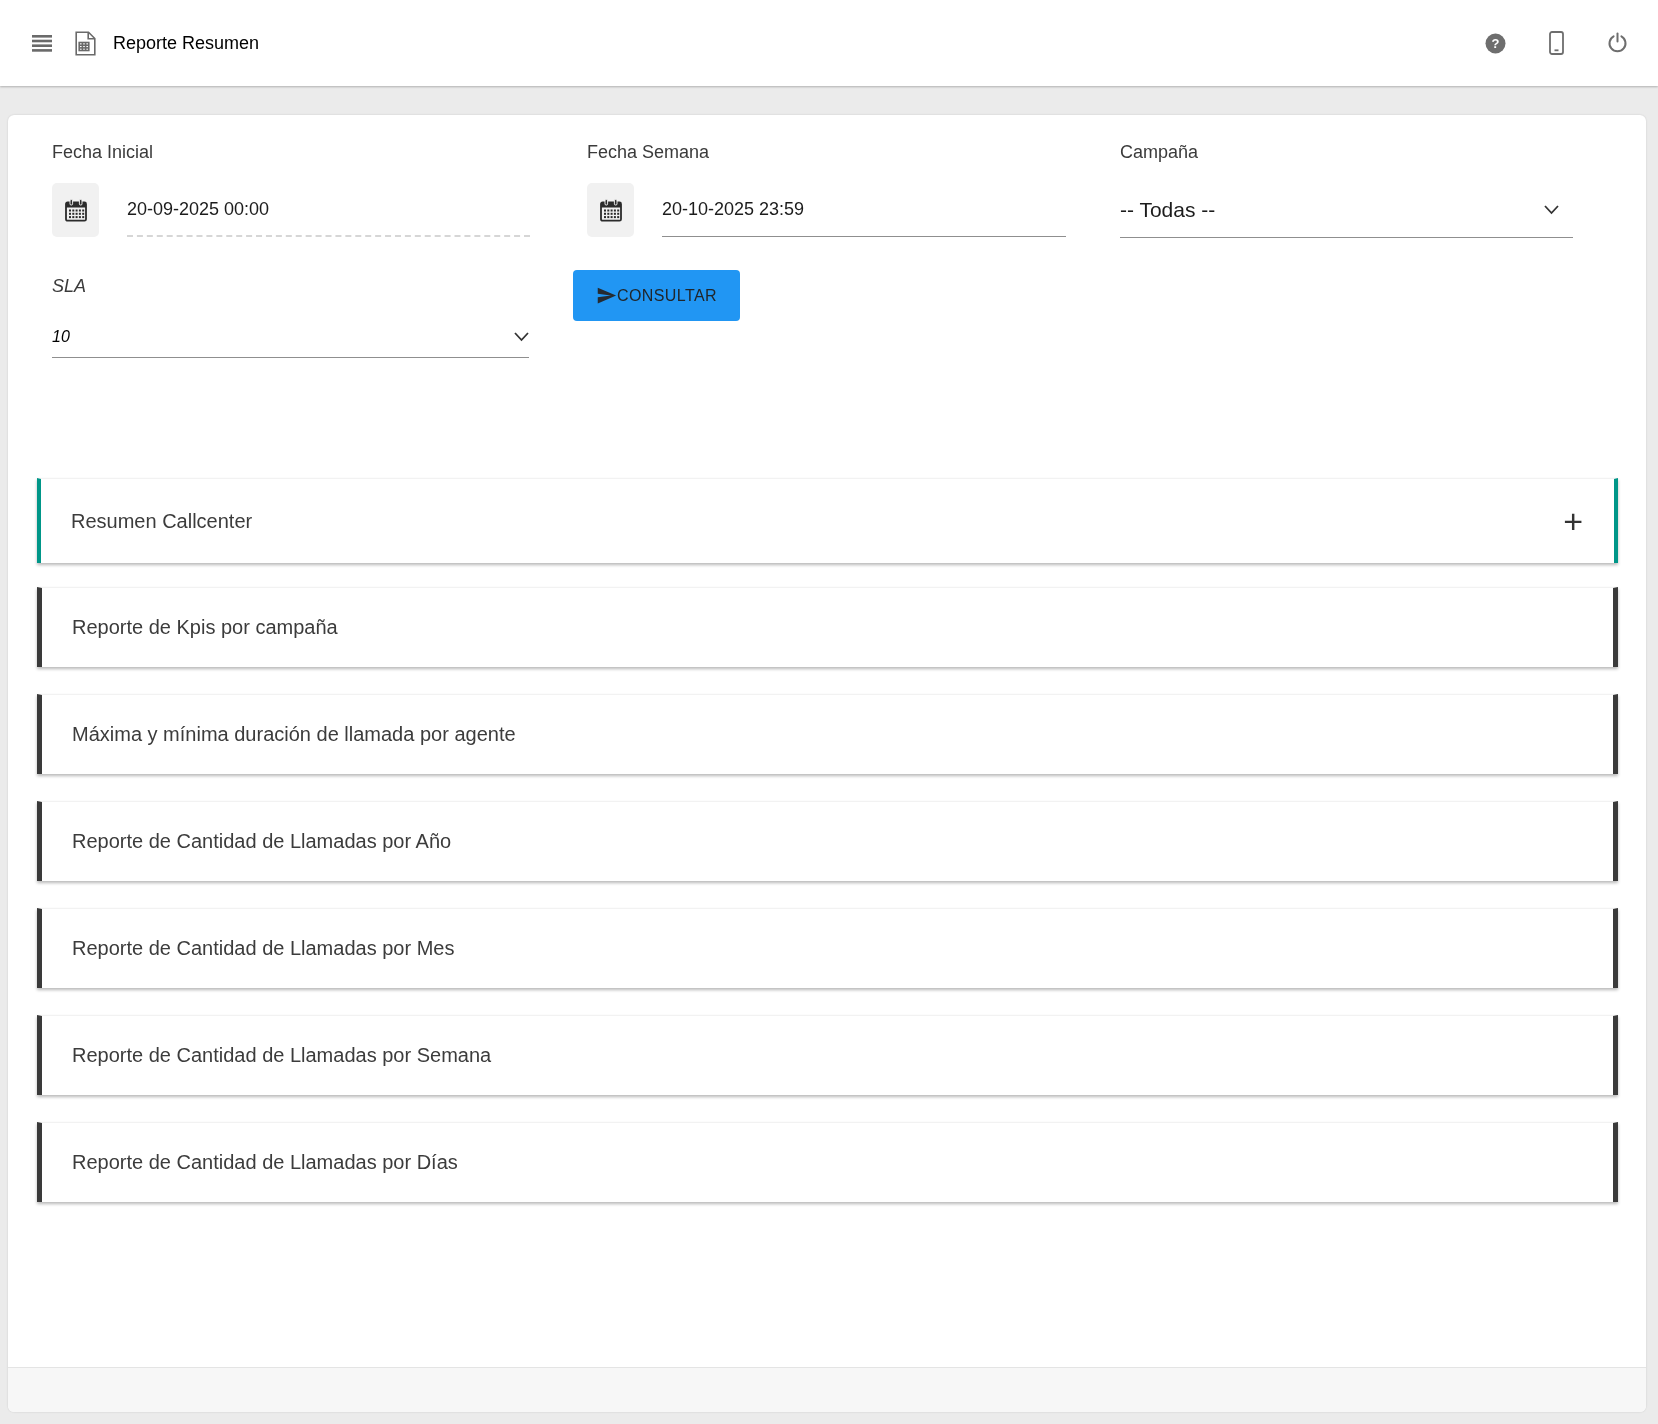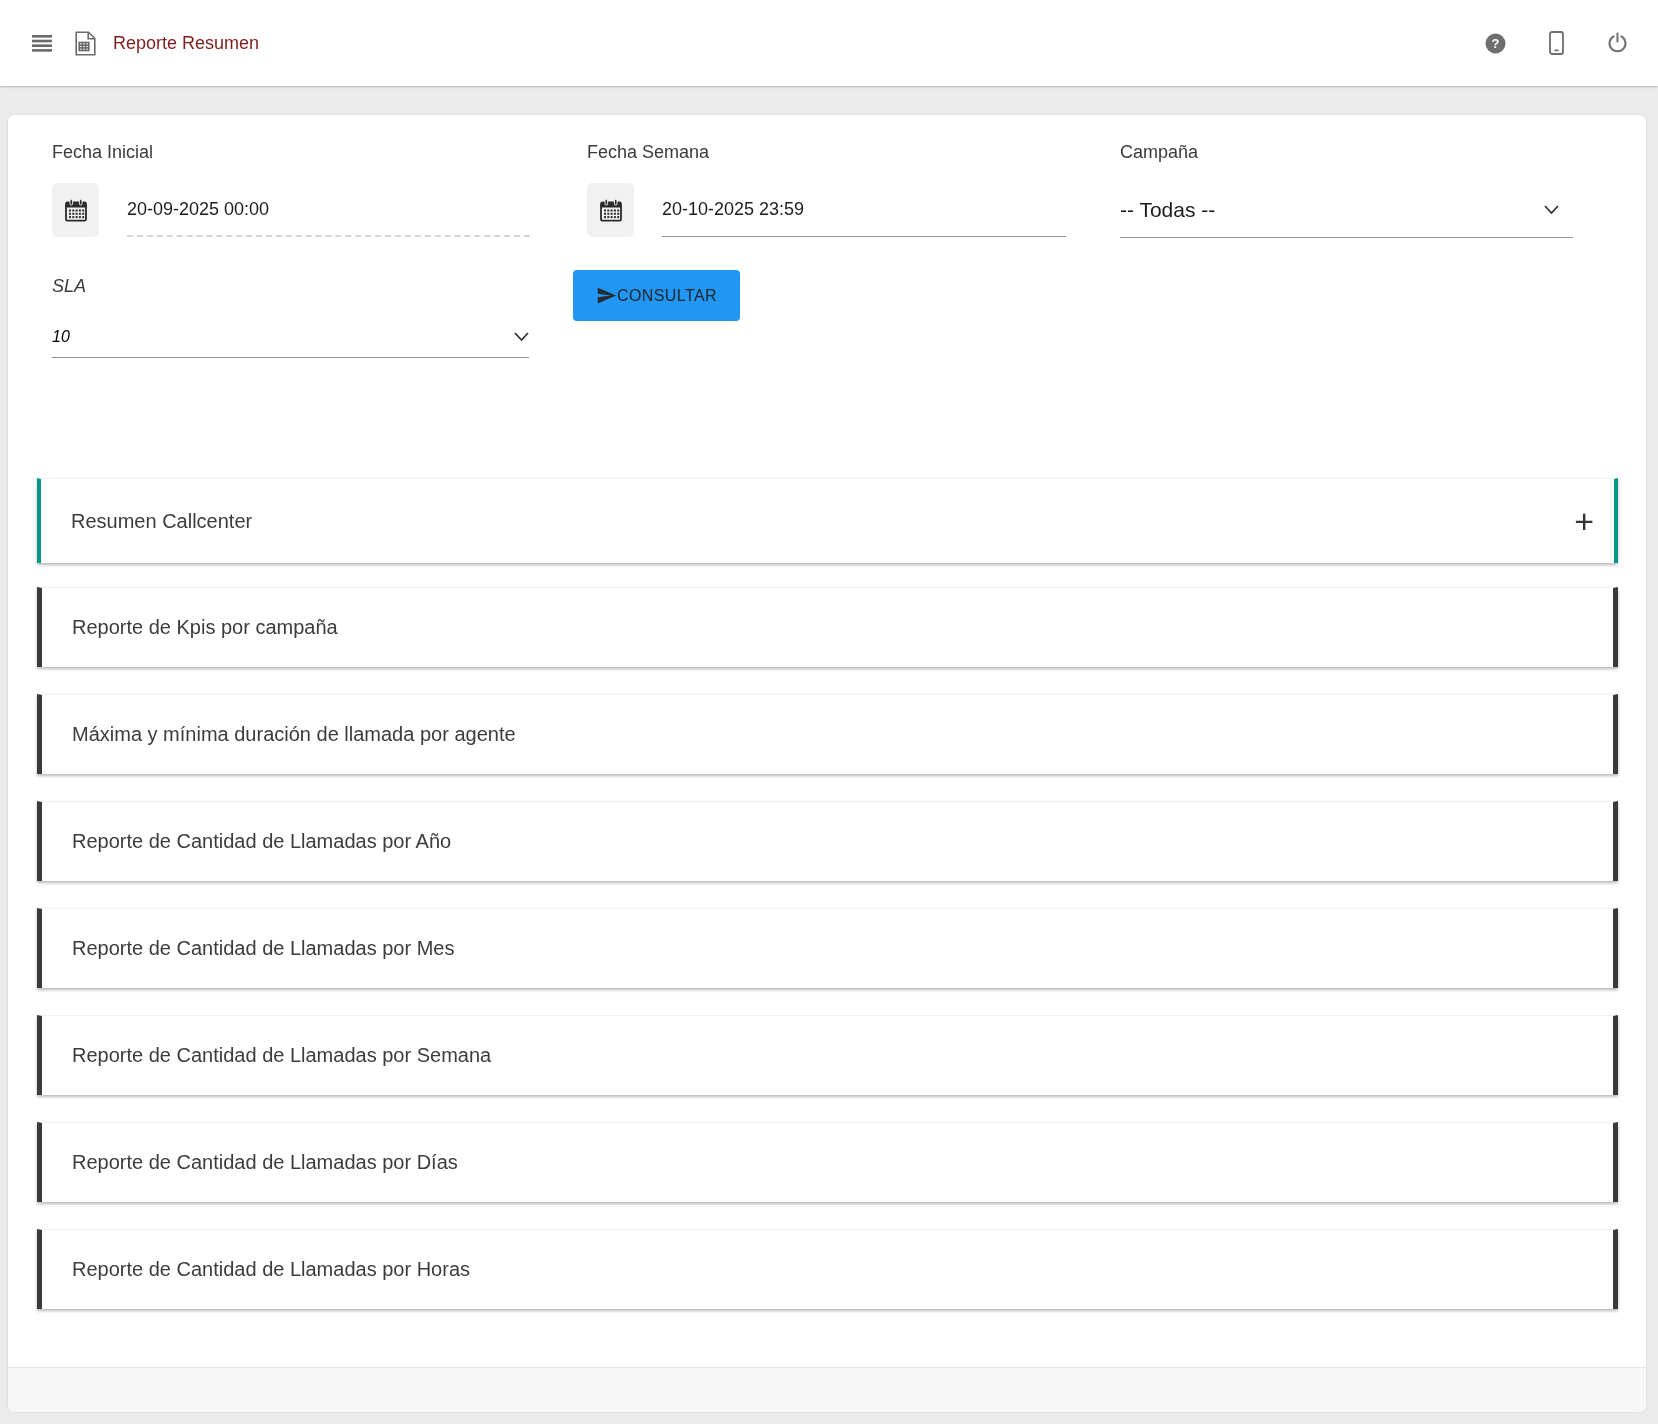--- a/index.html
+++ b/index.html
@@ -13,21 +13,21 @@
   
   .topbar{
     height:86px;background:#ffffff;
     display:flex;align-items:center;
     padding:0 30px 0 32px;box-sizing:border-box;
     box-shadow:0 1px 2px rgba(0,0,0,0.25);
     position:relative;z-index:5;
   }
   .icon-btn{background:none;border:none;padding:0;cursor:pointer;display:flex;align-items:center;justify-content:center;}
   .tb-doc{margin-left:23px;}
-  .tb-title{margin-left:17px;font-size:18px;color:#7f1d1d;}
+  .tb-title{margin-left:17px;font-size:18px;color:#000000;}
   .tb-right{margin-left:auto;display:flex;align-items:center;gap:43px;}
   
   .card{
     margin:29px 12px 0 8px;
     height:1297px;box-sizing:border-box;
     background:#ffffff;border-radius:6px;
     box-shadow:0 0 2px rgba(0,0,0,0.15);
     display:flex;flex-direction:column;
   }
   
@@ -54,21 +54,21 @@
   .sla-select{height:40px;display:flex;align-items:center;justify-content:space-between;border-bottom:1px solid #8f8f8f;cursor:pointer;margin-top:2px;}
   .consultar-btn{
     margin-top:-6px;height:51px;padding:0 23px;border:none;border-radius:4px;
     display:inline-flex;align-items:center;cursor:pointer;
     font-family:"Liberation Sans", sans-serif;font-size:16px;color:#20262b;letter-spacing:0.4px;
   }
   
   .accordion{margin-top:120px;padding:0 28px 0 29px;}
   .panel{
     background:#ffffff;display:flex;align-items:center;
-    padding:0 20px 0 30px;box-sizing:border-box;
+    padding:0 31px 0 30px;box-sizing:border-box;
     border-top:1px solid #f2f2f2;
     box-shadow:0 2px 3px rgba(0,0,0,0.28);
     cursor:pointer;
   }
   .panel-title{font-size:20px;color:#3c3c3c;}
   .panel.teal{height:85px;border-left:4px solid;border-right:4px solid;margin-bottom:24px;}
   .panel.dark{height:80px;border-left:5px solid;border-right:5px solid;margin-bottom:27px;}
   .panel.last{margin-bottom:0;}
   .panel .toggle{margin-left:auto;font-size:34px;font-weight:300;color:#333;line-height:1;}
   
@@ -269,19 +269,16 @@
     </div>
 
     <div class="panel dark" style="border-left-color: rgb(58, 58, 58); border-right-color: rgb(58, 58, 58);">
       <span class="panel-title">Reporte de Cantidad de Llamadas por Semana</span>
     </div>
 
     <div class="panel dark" style="border-left-color: rgb(58, 58, 58); border-right-color: rgb(58, 58, 58);">
       <span class="panel-title">Reporte de Cantidad de Llamadas por Días</span>
     </div>
 
-    <div class="panel dark last" style="border-left-color: rgb(58, 58, 58); border-right-color: rgb(58, 58, 58);">
-      <span class="panel-title">Reporte de Cantidad de Llamadas por Horas</span>
-    </div>
   </section>
 
   <div class="card-footer"></div>
 </main>
 
 </body></html>

